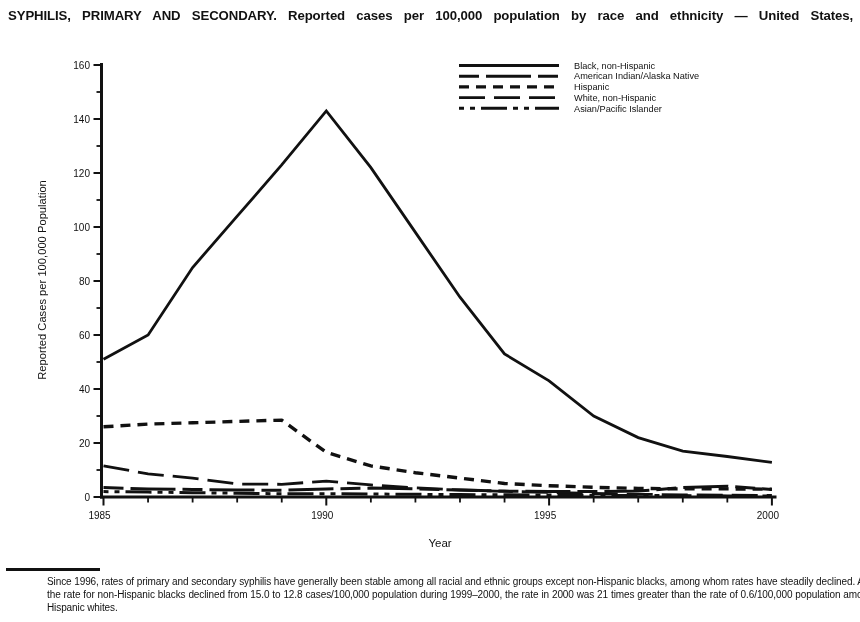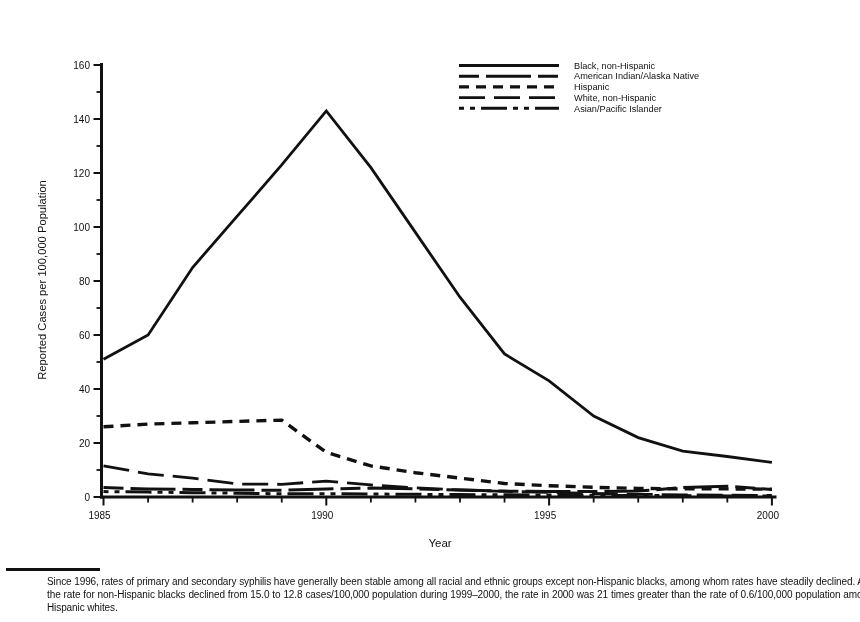--- a/index.html
+++ b/index.html
@@ -23,20 +23,21 @@
     position:absolute; left:6px; top:575px; width:849px;
     font-size:10px; line-height:13.2px; text-align:justify; letter-spacing:-0.1px;
     color:#111111;
     margin-left:41px;
   }
 </style>
 </head>
 <body>
 
 <div class="title">
+  <span class="l1">SYPHILIS, PRIMARY AND SECONDARY. Reported cases per 100,000 population by race and ethnicity — United States,</span>
 </div>
 
 <svg id="chart" width="860" height="622" viewBox="0 0 860 622" xmlns="http://www.w3.org/2000/svg">
     <g stroke="#111111" fill="none">
       <line x1="101.5" y1="63" x2="101.5" y2="498.5" stroke-width="3"></line>
       <line x1="100" y1="497" x2="776.5" y2="497" stroke-width="3.2"></line>
     </g>
     <g stroke="#111111">
       <line x1="93.5" y1="497" x2="101.5" y2="497" stroke-width="2"></line>
       <line x1="96.5" y1="470" x2="101.5" y2="470" stroke-width="1.8"></line>

